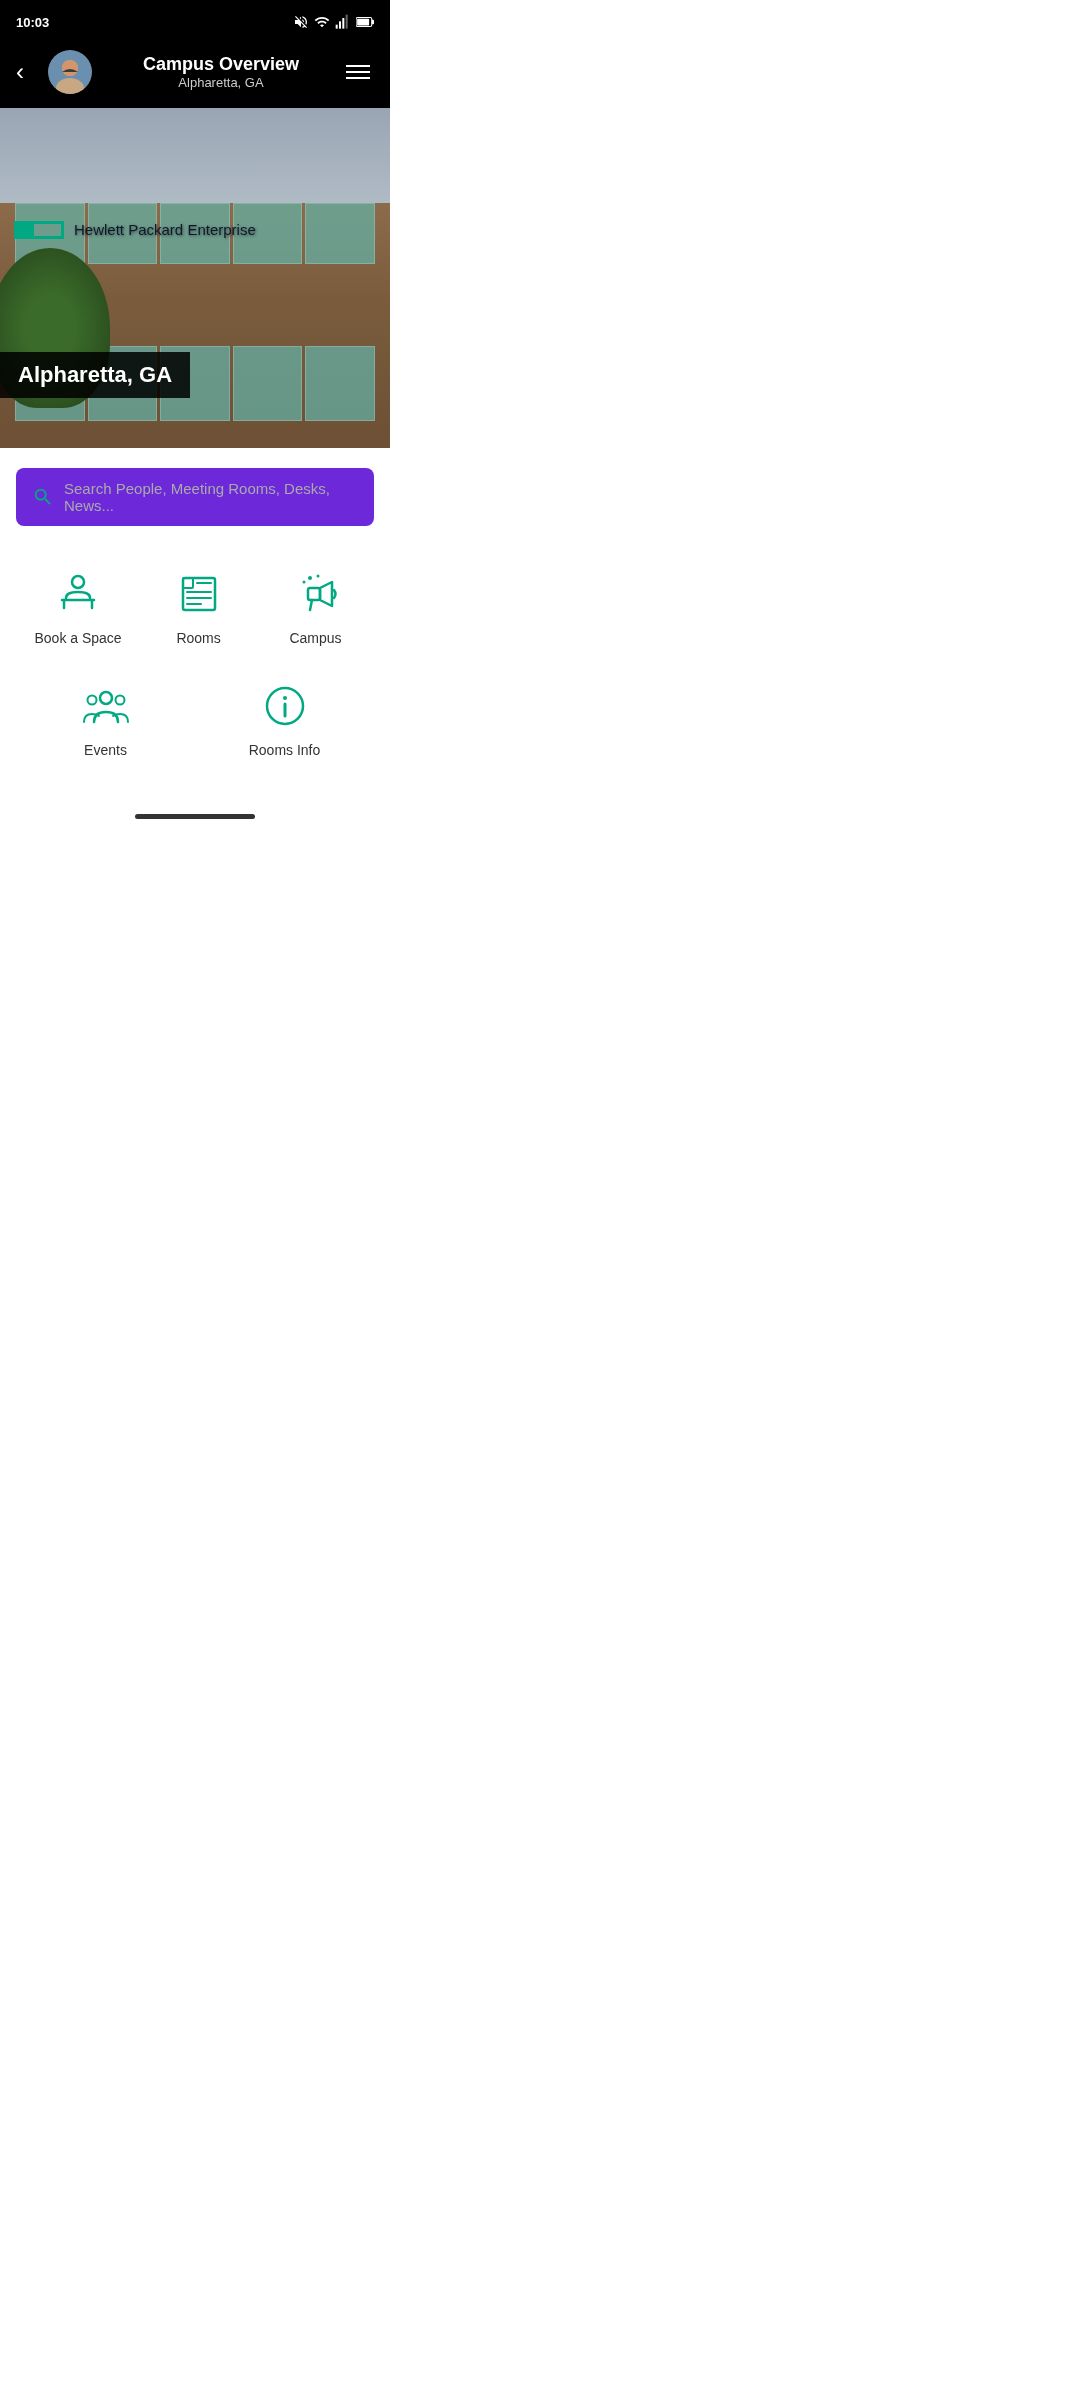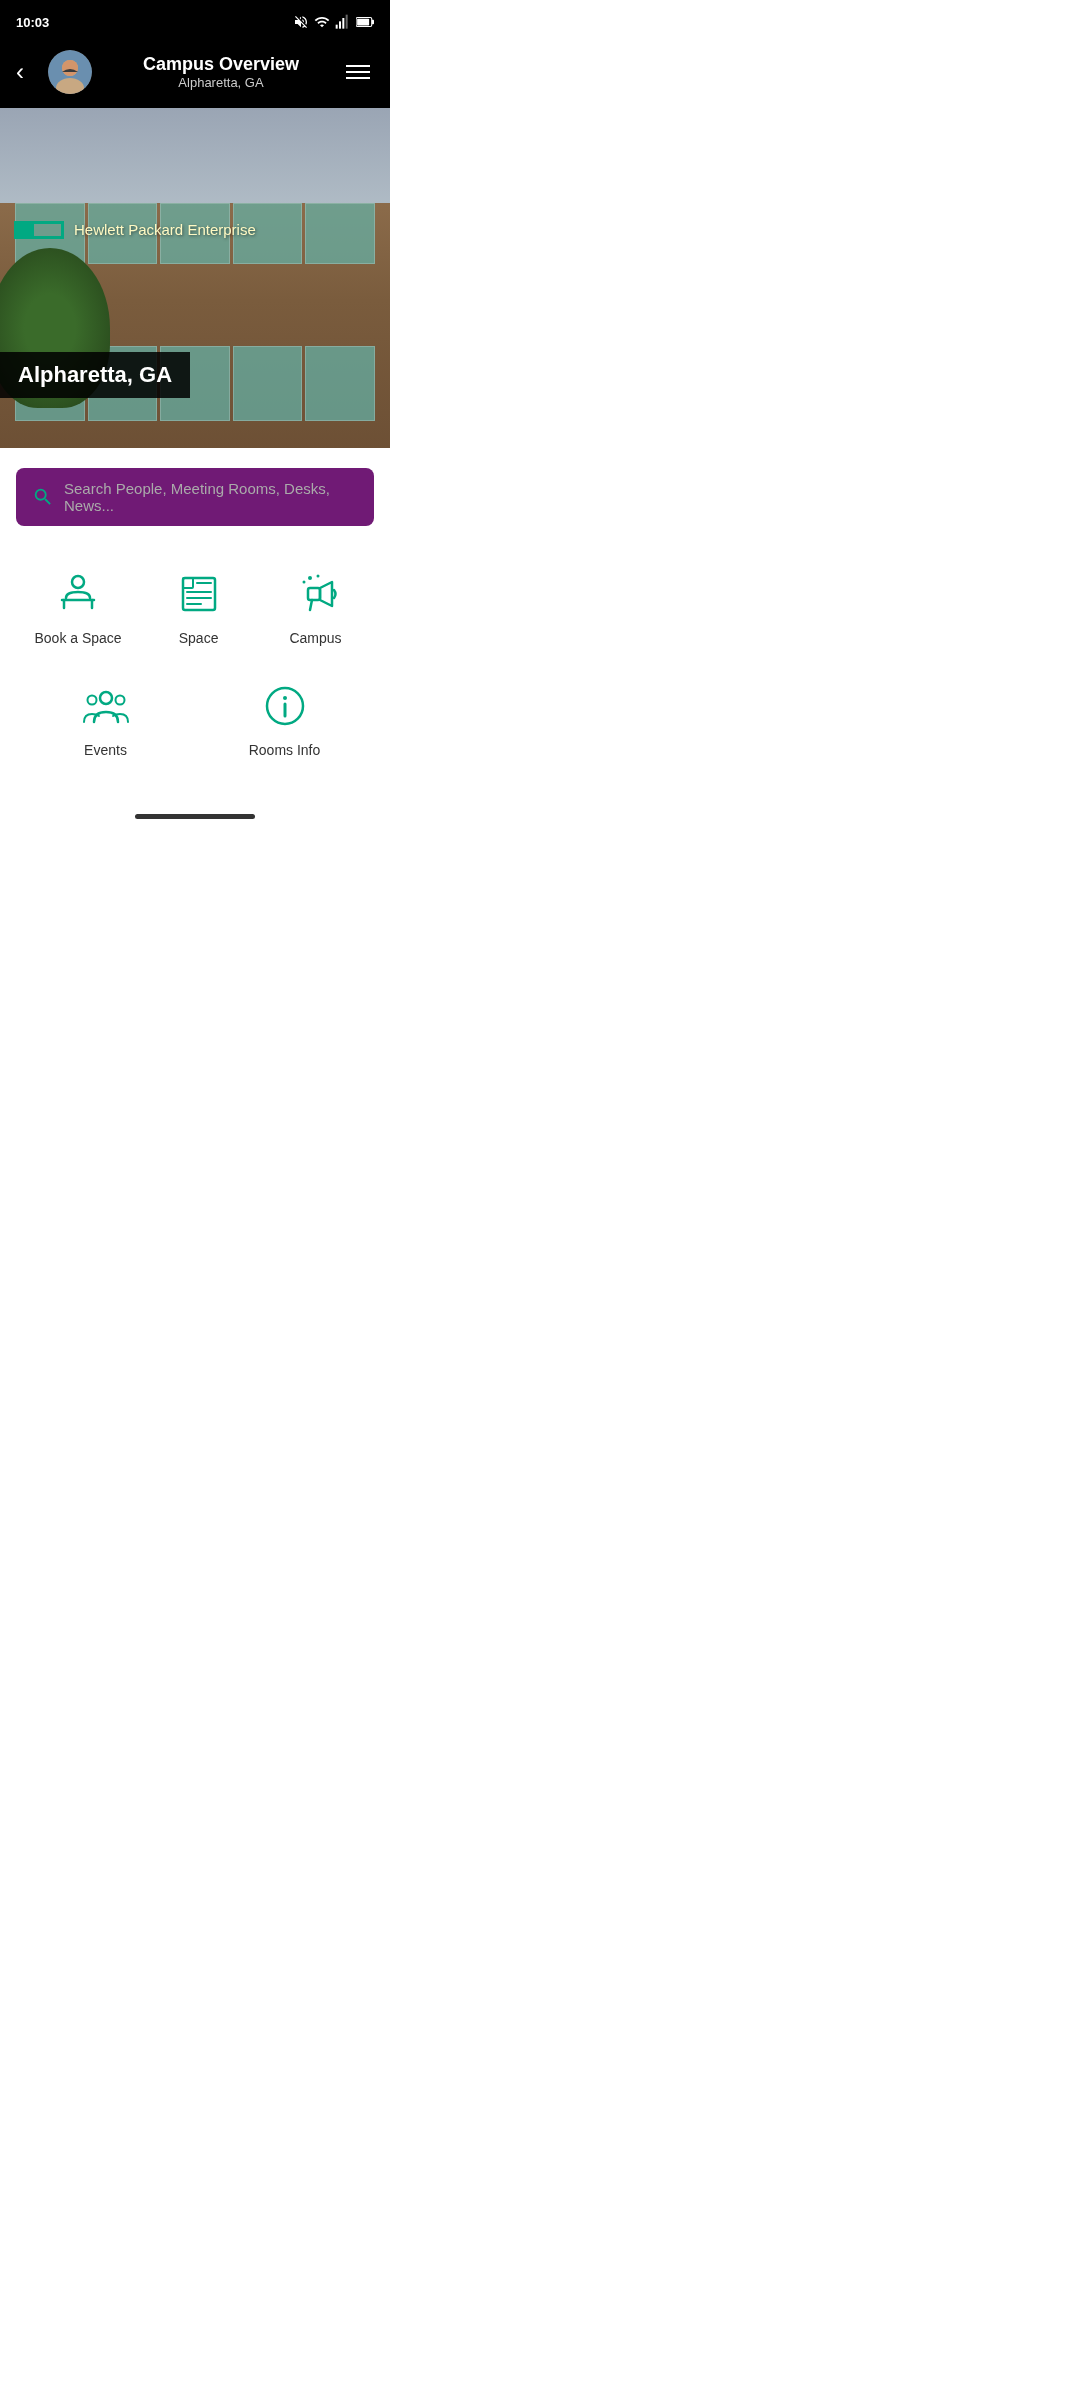--- a/index.html
+++ b/index.html
@@ -170,21 +170,21 @@
       content: '';
       position: absolute;
       left: -3px;
       top: -3px;
       width: 14px;
       height: 100%;
       background: #01a982;
       border: 3px solid #01a982;
     }
     .hpe-text {
-      color: #fef9c3;
+      color: #0f172a;
       font-size: 15px;
       font-weight: 500;
       text-shadow: 1px 1px 3px rgba(0,0,0,0.5);
       line-height: 1.3;
     }
     
     .tree-left {
       position: absolute;
       bottom: 0;
       left: -10px;
@@ -213,21 +213,21 @@
     }
 
     
     .search-section {
       background: #ffffff;
       padding: 20px 16px 16px;
     }
     .search-bar {
       display: flex;
       align-items: center;
-      background: #701a75;
+      background: #6d28d9;
       border-radius: 8px;
       padding: 12px 16px;
       gap: 10px;
     }
     .search-icon-wrap {
       color: #01a982;
       font-size: 20px;
       display: flex;
       align-items: center;
     }
@@ -412,21 +412,21 @@
           <rect x="10" y="10" width="32" height="32" rx="2" stroke="#01a982" stroke-width="2.5" fill="none"></rect>
 
           <rect x="10" y="10" width="10" height="10" rx="1" stroke="#01a982" stroke-width="2" fill="none"></rect>
 
           <line x1="24" y1="15" x2="38" y2="15" stroke="#01a982" stroke-width="2" stroke-linecap="round"></line>
           <line x1="14" y1="24" x2="38" y2="24" stroke="#01a982" stroke-width="2" stroke-linecap="round"></line>
           <line x1="14" y1="30" x2="38" y2="30" stroke="#01a982" stroke-width="2" stroke-linecap="round"></line>
           <line x1="14" y1="36" x2="28" y2="36" stroke="#01a982" stroke-width="2" stroke-linecap="round"></line>
         </svg>
       </div>
-      <span class="action-label">Space</span>
+      <span class="action-label">Rooms</span>
     </div>
 
     <div class="action-item">
       <div class="action-icon">
         <svg width="52" height="52" viewBox="0 0 52 52" fill="none" xmlns="http://www.w3.org/2000/svg">
 
           <path d="M30 20 L42 14 L42 38 L30 32 Z" stroke="#01a982" stroke-width="2.5" fill="none" stroke-linejoin="round"></path>
           <rect x="18" y="20" width="12" height="12" rx="2" stroke="#01a982" stroke-width="2.5" fill="none"></rect>
 
           <path d="M44 22 Q47 26 44 30" stroke="#01a982" stroke-width="2.5" fill="none" stroke-linecap="round"></path>

